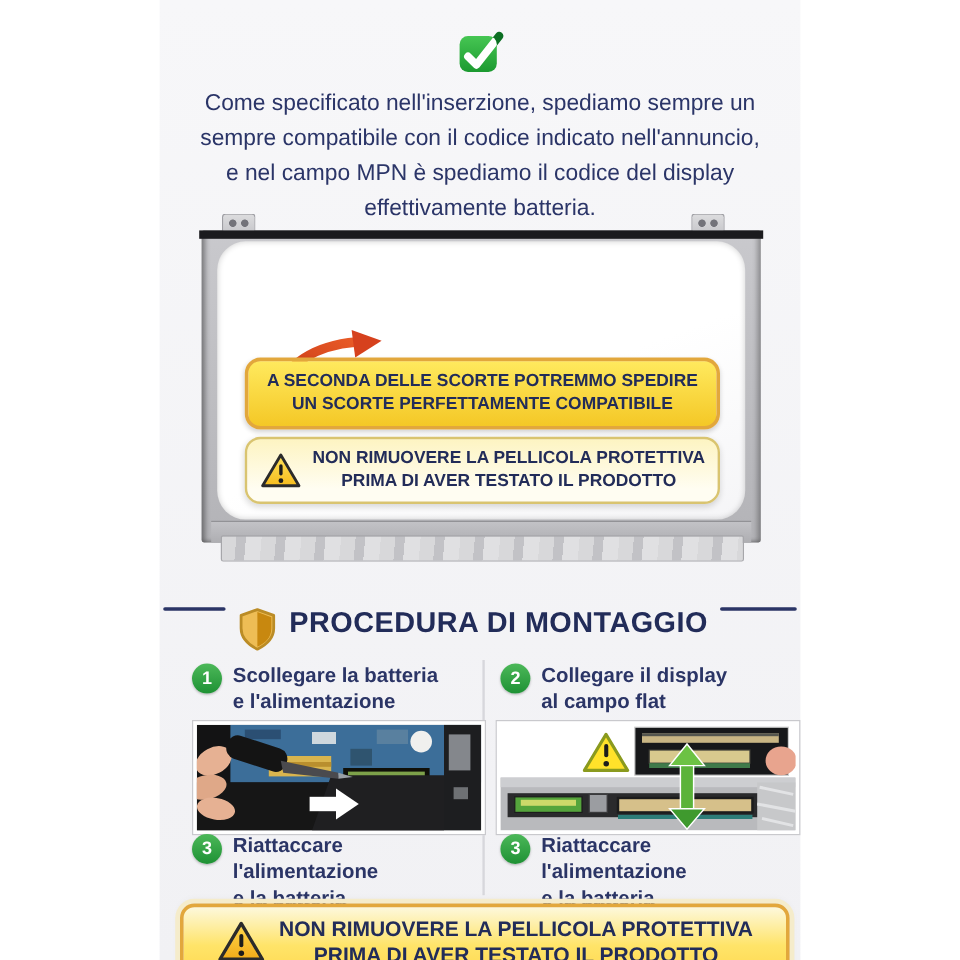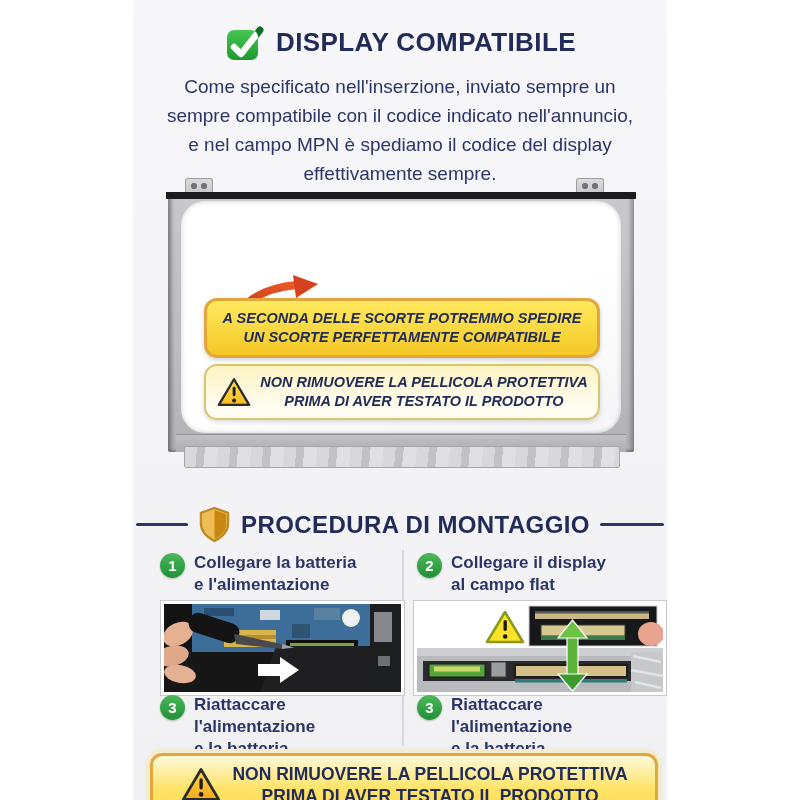--- a/index.html
+++ b/index.html
@@ -35,30 +35,30 @@
             background:linear-gradient(180deg,#c2c2c6,#aeaeb2);border-top:1px solid #929296;}
   .lcd-foil{position:absolute;left:16px;top:254px;width:434px;height:20px;
             background:repeating-linear-gradient(95deg,#d8d8da 0 12px,#c2c2c6 12px 20px,#e0e0e2 20px 33px);
             border:1px solid #a6a6aa;border-radius:2px;}
 
   .curved-arrow{position:absolute;left:55px;top:82px;}
 
   .sticker{position:absolute;left:36px;width:396px;box-sizing:border-box;text-align:center;
            border-radius:13px;font-weight:700;font-size:14.5px;line-height:19px;color:#222c59;
            padding:8px 6px;}
-  .sticker span{display:block;font-style:italic;}
+  .sticker span{display:block;}
   .sticker.stock{top:106px;background:linear-gradient(180deg,#ffe95e 0%,#f4c826 100%);
                  border:3px solid #e2a73c;box-shadow:0 2px 4px rgba(0,0,0,.18);}
   .sticker.film{top:172px;background:linear-gradient(180deg,#fdf4c2 0%,#fffdf2 80%);
                 border:2px solid #d9c470;box-shadow:0 2px 5px rgba(0,0,0,.15);
                 display:flex;align-items:center;justify-content:center;gap:8px;padding:7px 6px;}
   .sticker.film .txt span{display:block;}
 
   
-  .proc-head{position:absolute;left:0;top:506px;width:534px;display:flex;align-items:center;justify-content:center;gap:10px;}
+  .proc-head{position:absolute;left:0;top:506px;width:534px;display:flex;align-items:flex-start;justify-content:center;gap:10px;}
   .proc-line{height:3px;background:#2b3566;border-radius:2px;}
   .proc-line.l{width:52px;}
   .proc-line.r{width:64px;}
   .proc-title{font-size:24px;font-weight:700;color:#222c59;letter-spacing:.4px;}
 
   .divider{position:absolute;left:269px;top:550px;width:2px;height:196px;background:#d7d7dc;}
 
   .step{position:absolute;display:flex;gap:9px;align-items:flex-start;}
   .step-badge{flex:0 0 auto;width:25px;height:25px;border-radius:50%;margin-top:1px;
               background:linear-gradient(180deg,#4cb859 0%,#1e9134 100%);
@@ -99,28 +99,27 @@
               <stop offset="1" stop-color="#1c9a30"></stop>
           </linearGradient>
           <clipPath id="clipSq">
               <rect x="3" y="6" width="31" height="30" rx="7"></rect>
             </clipPath>
         </defs>
         <path d="M10 23 L17 30 L36 6" fill="none" stroke="#0c6f23" stroke-width="7" stroke-linecap="round" stroke-linejoin="round"></path>
         <rect x="3" y="6" width="31" height="30" rx="7" fill="url(#gGreen)"></rect>
         <path d="M10 23 L17 30 L36 6" fill="none" stroke="#ffffff" stroke-width="6.5" stroke-linecap="round" stroke-linejoin="round" clip-path="url(#clipSq)"></path>
       </svg>
-      <div class="hdr-title">DISPLAY COMPATIBILE</div>
     </div>
 
     <div class="paragraph">
-      <span>Come specificato nell'inserzione, inviato sempre un</span>
+      <span>Come specificato nell'inserzione, spediamo sempre un</span>
       <span>sempre compatibile con il codice indicato nell'annuncio,</span>
       <span>e nel campo MPN è spediamo il codice del display</span>
-      <span>effettivamente sempre.</span>
+      <span>effettivamente batteria.</span>
     </div>
 
     <div class="lcd">
       <div class="bracket left"></div>
       <div class="bracket right"></div>
       <div class="lcd-topstrip"></div>
       <div class="lcd-screen"></div>
       <div class="lcd-band"></div>
       <div class="lcd-foil"></div>
 
@@ -167,21 +166,21 @@
       </svg>
       <div class="proc-title">PROCEDURA DI MONTAGGIO</div>
       <div class="proc-line r"></div>
     </div>
 
     <div class="divider"></div>
 
     <div class="step s1">
       <div class="step-badge">1</div>
       <div class="step-text">
-        <span>Collegare la batteria</span>
+        <span>Scollegare la batteria</span>
         <span>e l'alimentazione</span>
       </div>
     </div>
     <div class="step s2">
       <div class="step-badge">2</div>
       <div class="step-text">
         <span>Collegare il display</span>
         <span>al campo flat</span>
       </div>
     </div>

